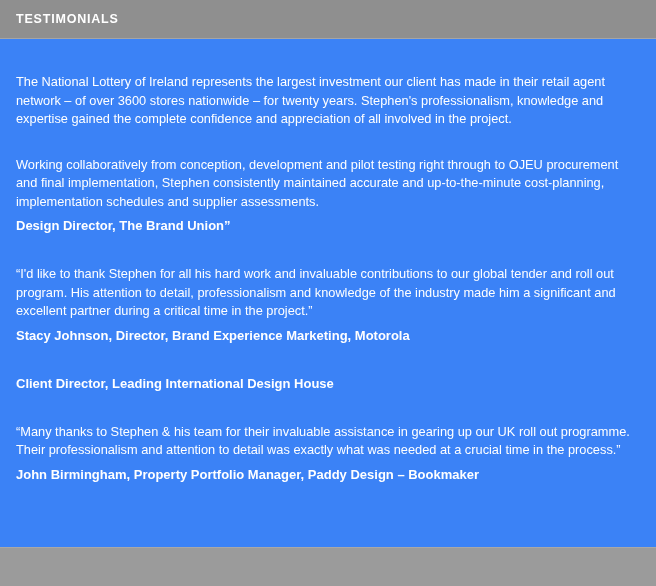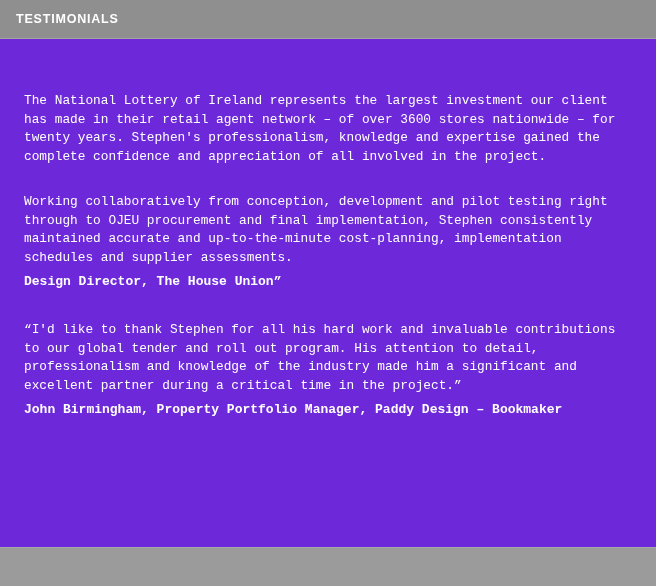--- a/index.html
+++ b/index.html
@@ -11,21 +11,21 @@
     height: 586px;
     background: #9b9b9b;
     font-family: "Liberation Sans", sans-serif;
     color: #ffffff;
     overflow: hidden;
   }
   .page {
     position: relative;
     width: 656px;
     height: 586px;
-    background: #6d28d9;
+    background: #3b82f6;
     box-sizing: border-box;
   }
   .header-bar {
     position: absolute;
     top: 0;
     left: 0;
     width: 656px;
     height: 38px;
     background: #8f8f8f;
     border-bottom: 1px solid #a5a5a5;
@@ -35,26 +35,25 @@
     left: 16px;
     top: 12px;
     font-size: 12.5px;
     font-weight: bold;
     letter-spacing: 0.8px;
     color: #ffffff;
     text-transform: uppercase;
   }
   .content {
     position: absolute;
-    top: 47px;
+    top: 28px;
     left: 0;
     width: 656px;
-    padding: 45px 26px 0 24px;
+    padding: 45px 26px 0 16px;
     box-sizing: border-box;
-    font-family: Liberation Mono, monospace;
   }
   .para {
     font-size: 12.8px;
     line-height: 18.5px;
     color: #ffffff;
     margin: 0 0 14px 0;
     max-width: 618px;
   }
   .para.tight {
     margin-bottom: 6px;
@@ -94,31 +93,34 @@
 
   <div class="header-bar">
     <div class="header-title">TESTIMONIALS</div>
   </div>
 
   <div class="content">
 
     <div class="block">
       <p class="para">The National Lottery of Ireland represents the largest investment our client has made in their retail agent network – of over 3600 stores nationwide – for twenty years. Stephen's professionalism, knowledge and expertise gained the complete confidence and appreciation of all involved in the project.</p>
       <p class="para tight">Working collaboratively from conception, development and pilot testing right through to OJEU procurement and final implementation, Stephen consistently maintained accurate and up-to-the-minute cost-planning, implementation schedules and supplier assessments.</p>
-      <p class="attrib">Design Director, The House Union”</p>
+      <p class="attrib">Design Director, The Brand Union”</p>
     </div>
 
     <div class="block">
       <p class="para tight">“I'd like to thank Stephen for all his hard work and invaluable contributions to our global tender and roll out program. His attention to detail, professionalism and knowledge of the industry made him a significant and excellent partner during a critical time in the project.”</p>
+      <p class="attrib">Stacy Johnson, Director, Brand Experience Marketing, Motorola</p>
     </div>
 
     <div class="block">
+      <p class="attrib">Client Director, Leading International Design House</p>
     </div>
 
     <div class="block">
+      <p class="para tight">“Many thanks to Stephen &amp; his team for their invaluable assistance in gearing up our UK roll out programme. Their professionalism and attention to detail was exactly what was needed at a crucial time in the process.”</p>
       <p class="attrib">John Birmingham, Property Portfolio Manager, Paddy Design – Bookmaker</p>
     </div>
 
   </div>
 
   <div class="footer-rule"></div>
   <div class="footer-bar"></div>
 
 </div>
 

